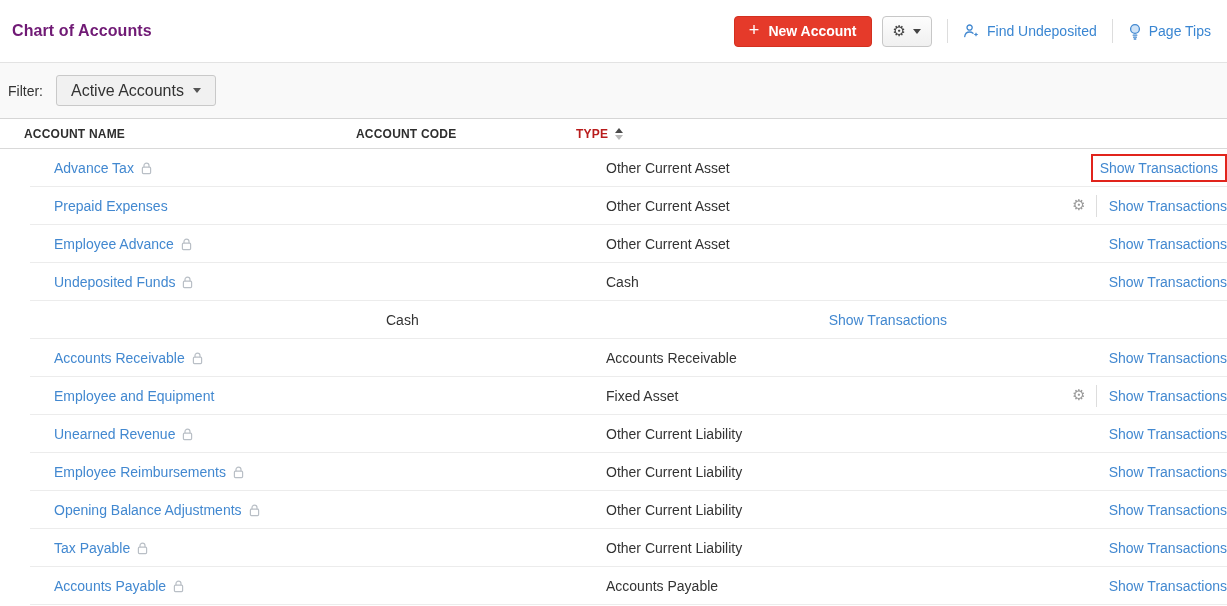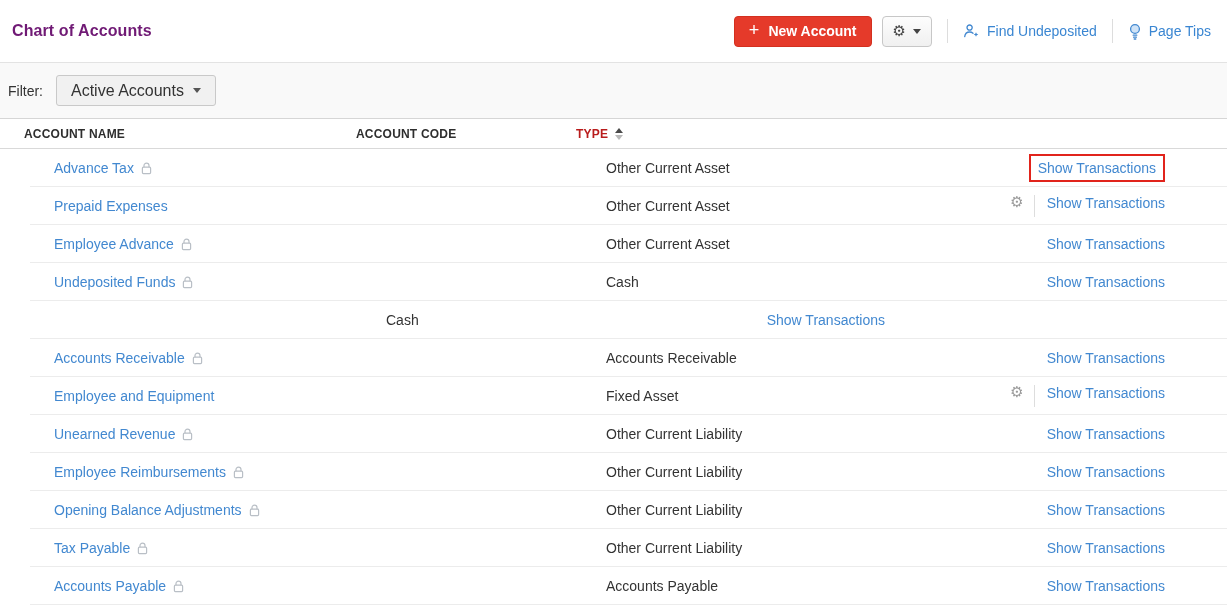--- a/index.html
+++ b/index.html
@@ -157,23 +157,22 @@
   .account-link {
     color: #4288d0;
     font-size: 14px;
     text-decoration: none;
     cursor: pointer;
   }
   .lock { margin-left: 7px; display: inline-flex; position: relative; top: 1px; }
   .type-cell { color: #333; font-size: 14px; }
   .actions-cell {
     display: flex;
-    align-items: flex-start;
+    align-items: center;
     justify-content: flex-end;
-    padding-right: 62px;
   }
   .row-gear {
     font-family: "DejaVu Sans", sans-serif;
     font-size: 15px;
     color: #9b9b9b;
     line-height: 1;
     margin-right: 10px;
     cursor: pointer;
   }
   .action-divider {

